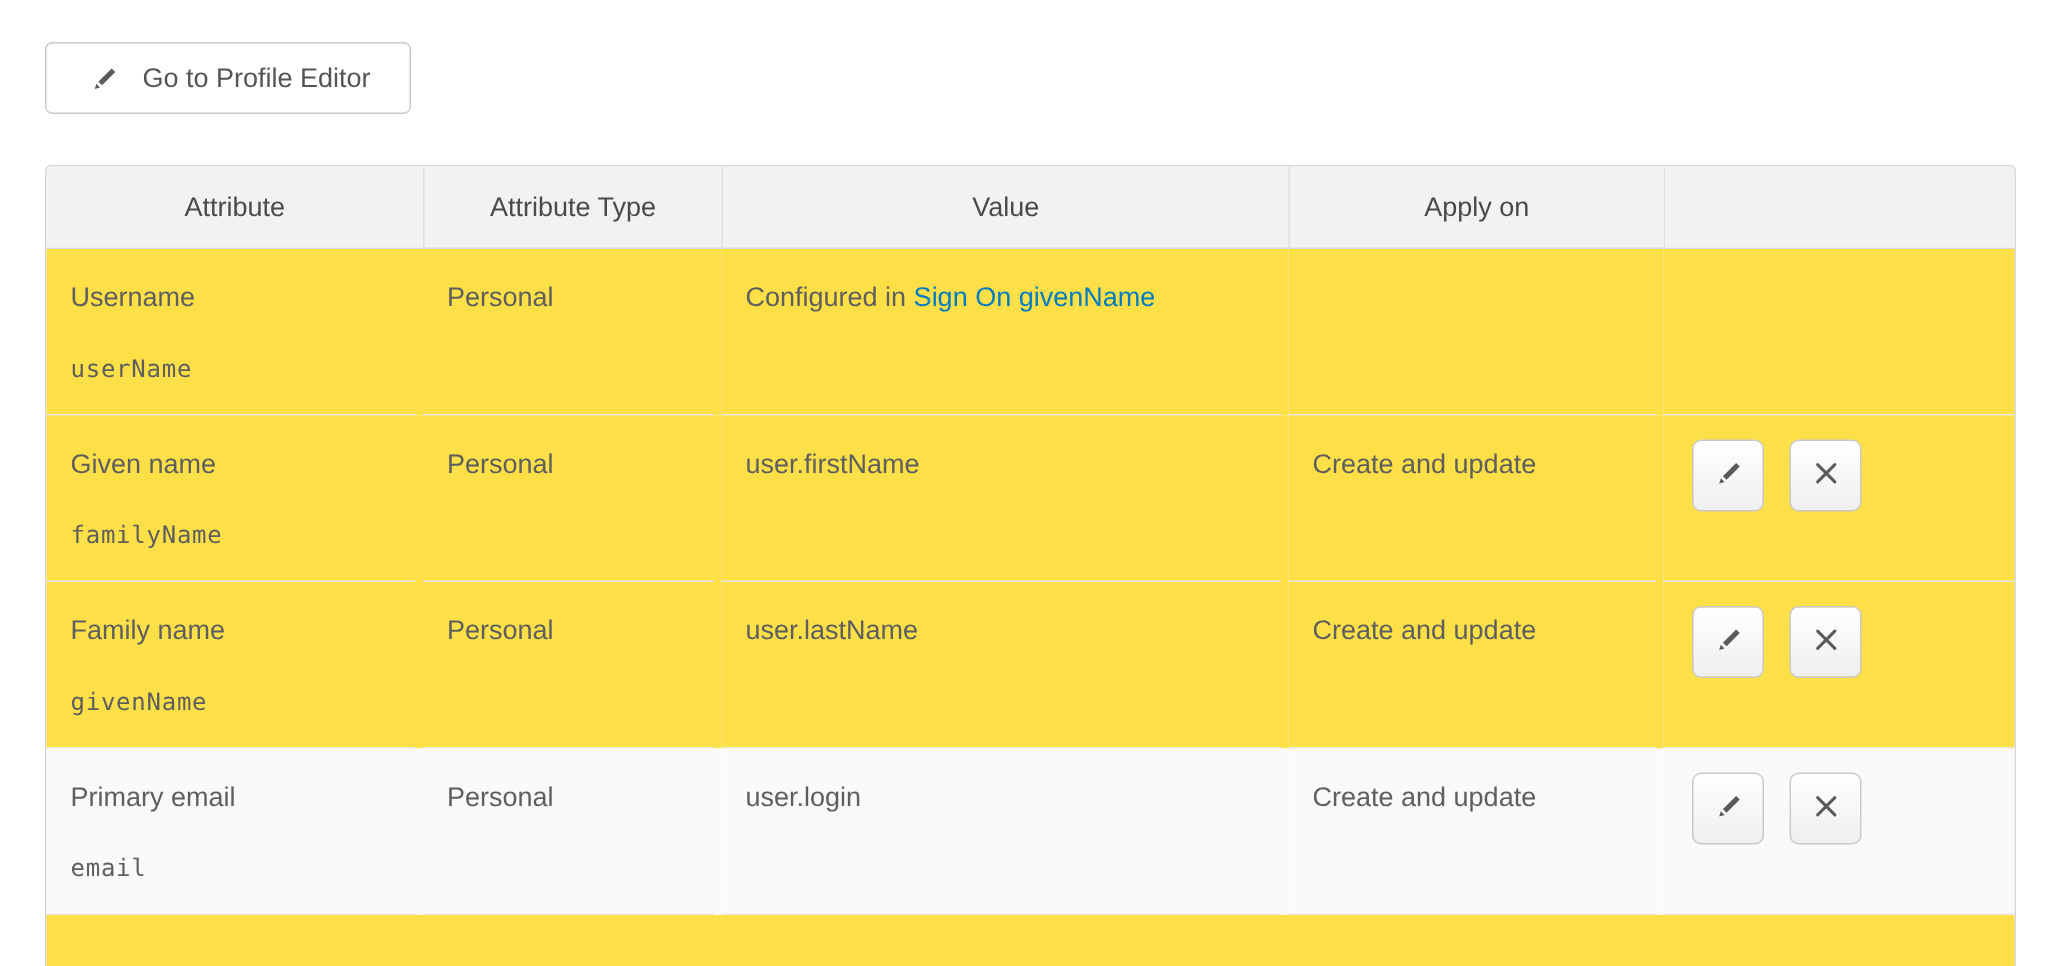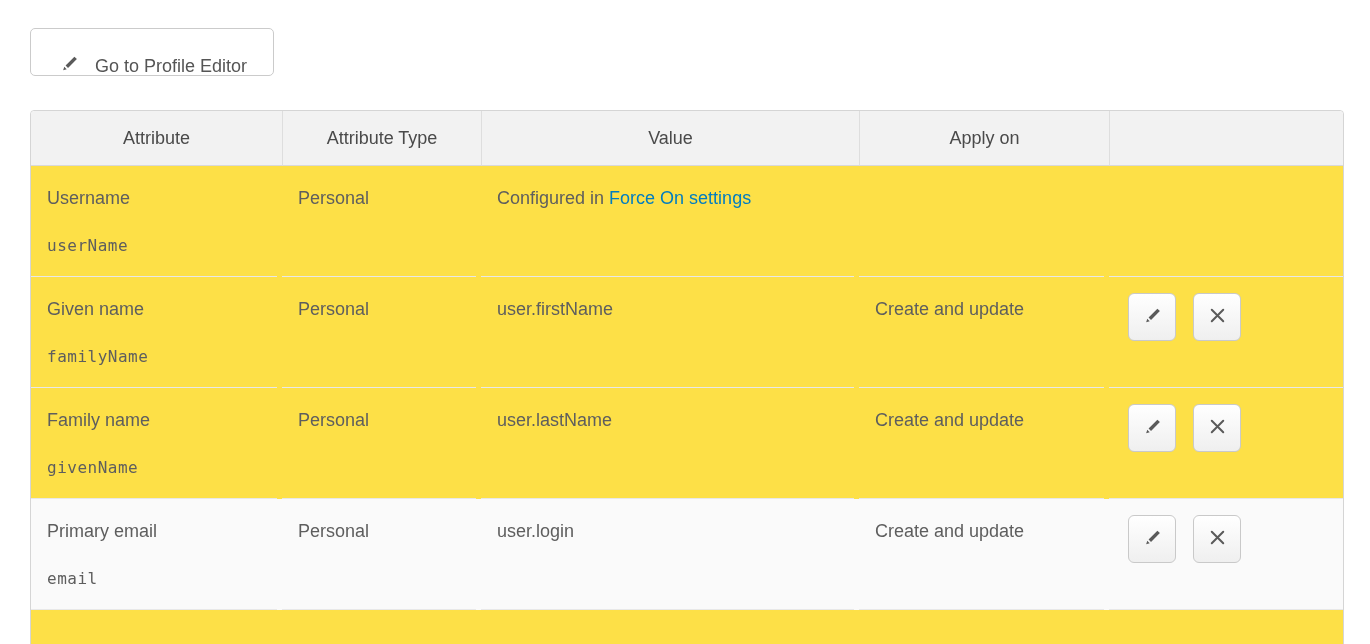--- a/index.html
+++ b/index.html
@@ -20,21 +20,21 @@
     overflow: hidden;
     background: #ffffff;
     font-family: "Liberation Sans", sans-serif;
     color: var(--text);
   }
   .page { padding: 28px 26px 0 30px; }
 
   
   .toolbar { display: flex; gap: 22px; margin-bottom: 34px; }
   .btn {
-    display: inline-flex; align-items: flex-end; gap: 14px;
+    display: inline-flex; align-items: center; gap: 14px;
     height: 48px; padding: 0 26px;
     background: #ffffff;
     border: 1px solid var(--btn-border);
     border-radius: 5px;
     font-family: inherit;
     font-size: 18px;
     color: #555555;
     cursor: pointer;
     line-height: 1;
   }
@@ -152,21 +152,21 @@
       </tr>
     </thead>
     <tbody>
 
       <tr class="data-row">
         <td>
           <div class="attr-label">Username</div>
           <div class="attr-var">userName</div>
         </td>
         <td>Personal</td>
-        <td><span>Configured in </span><a class="link" href="#">Force On settings</a></td>
+        <td><span>Configured in </span><a class="link" href="#">Sign On givenName</a></td>
         <td></td>
         <td class="actions-cell"></td>
       </tr>
 
       <tr class="data-row">
         <td>
           <div class="attr-label">Given name</div>
           <div class="attr-var">familyName</div>
         </td>
         <td>Personal</td>

